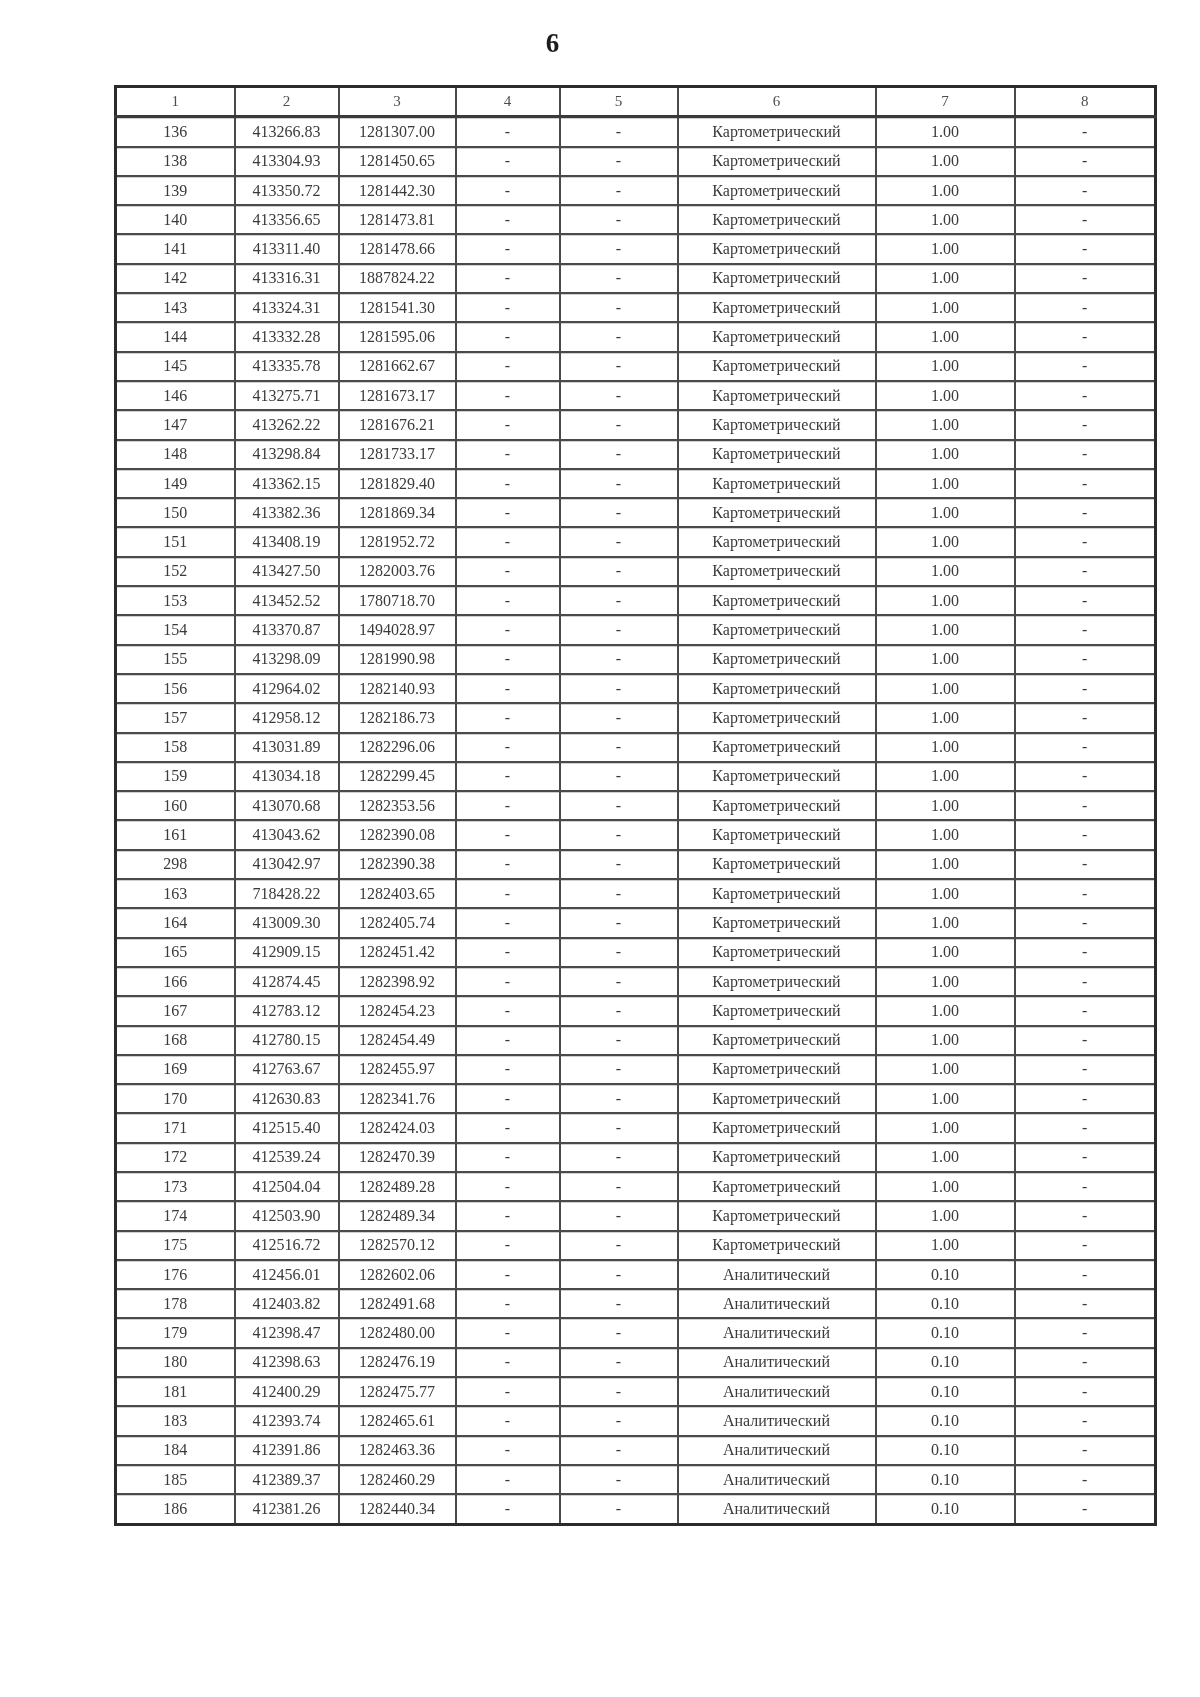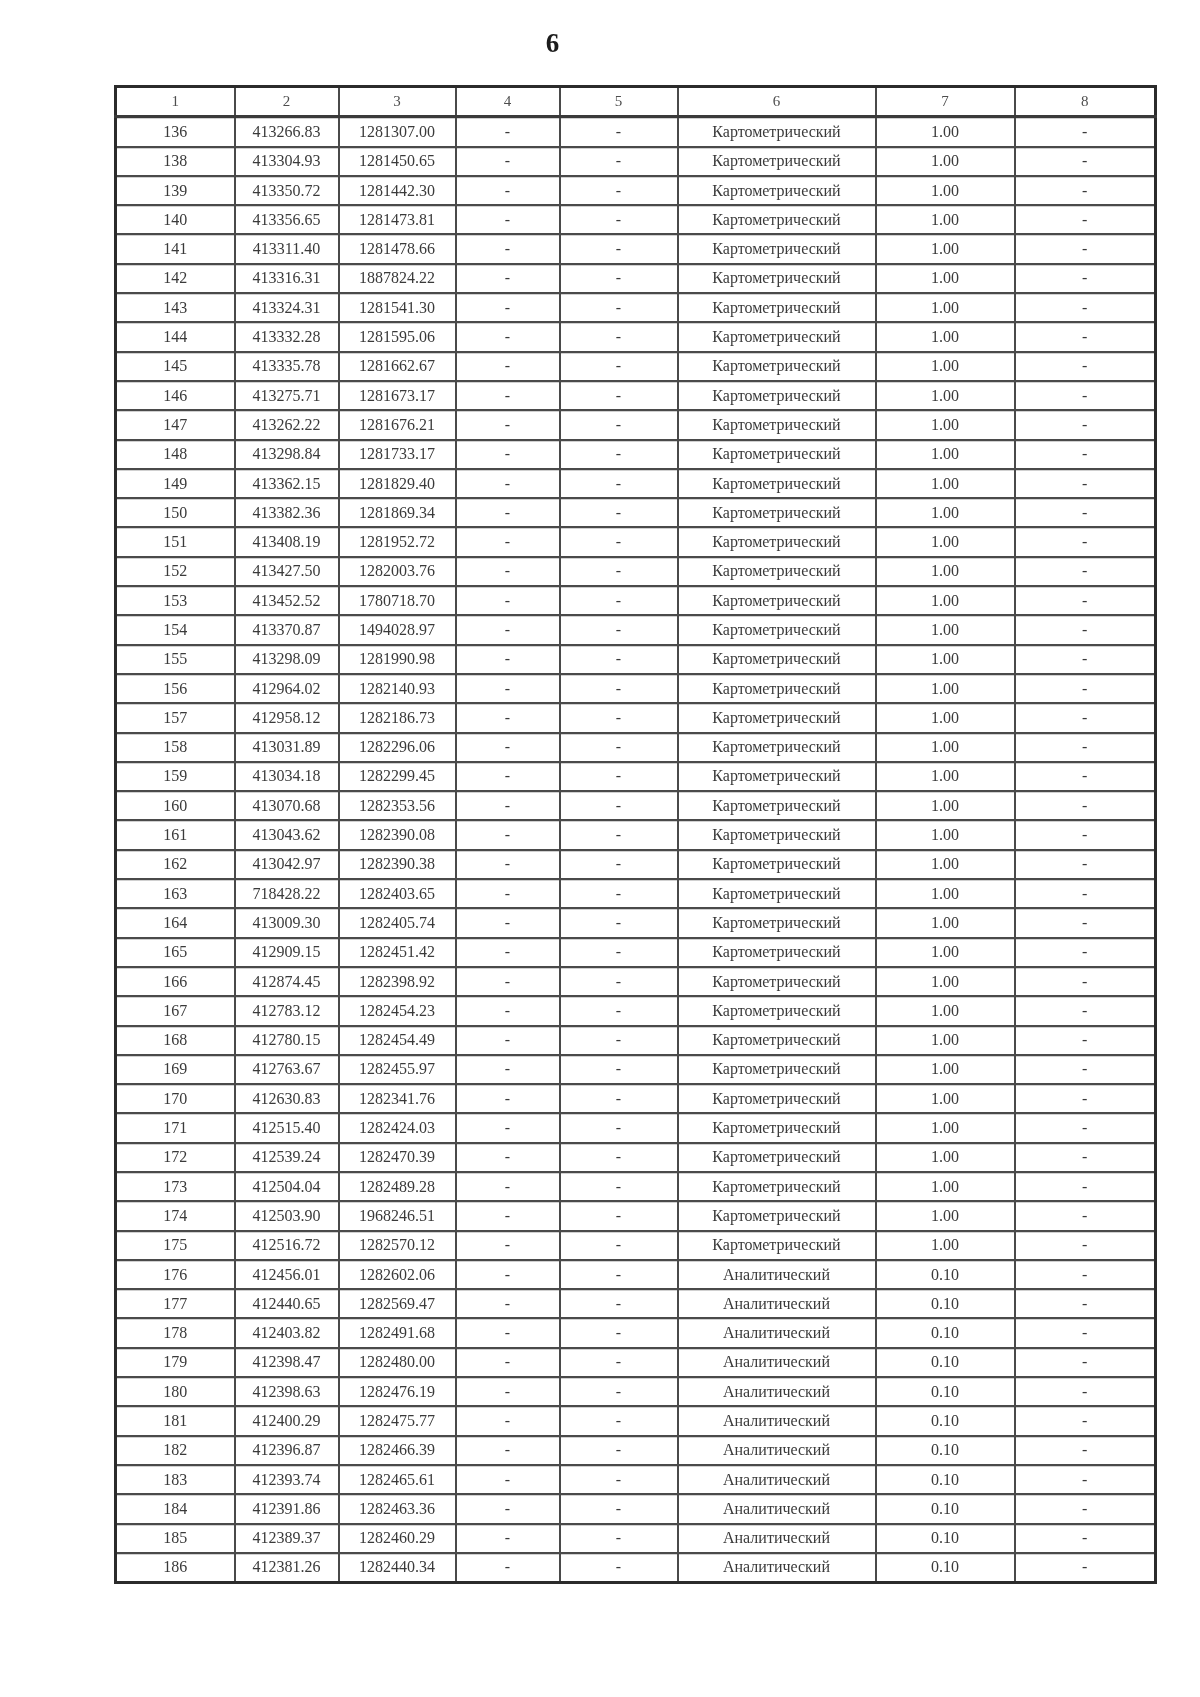--- a/index.html
+++ b/index.html
@@ -342,21 +342,21 @@
         <td>161</td>
         <td>413043.62</td>
         <td>1282390.08</td>
         <td>-</td>
         <td>-</td>
         <td>Картометрический</td>
         <td>1.00</td>
         <td>-</td>
       </tr>
       <tr>
-        <td>162</td>
+        <td>298</td>
         <td>413042.97</td>
         <td>1282390.38</td>
         <td>-</td>
         <td>-</td>
         <td>Картометрический</td>
         <td>1.00</td>
         <td>-</td>
       </tr>
       <tr>
         <td>163</td>
@@ -464,21 +464,21 @@
         <td>1282489.28</td>
         <td>-</td>
         <td>-</td>
         <td>Картометрический</td>
         <td>1.00</td>
         <td>-</td>
       </tr>
       <tr>
         <td>174</td>
         <td>412503.90</td>
-        <td>1968246.51</td>
+        <td>1282489.34</td>
         <td>-</td>
         <td>-</td>
         <td>Картометрический</td>
         <td>1.00</td>
         <td>-</td>
       </tr>
       <tr>
         <td>175</td>
         <td>412516.72</td>
         <td>1282570.12</td>
@@ -492,30 +492,20 @@
         <td>176</td>
         <td>412456.01</td>
         <td>1282602.06</td>
         <td>-</td>
         <td>-</td>
         <td>Аналитический</td>
         <td>0.10</td>
         <td>-</td>
       </tr>
       <tr>
-        <td>177</td>
-        <td>412440.65</td>
-        <td>1282569.47</td>
-        <td>-</td>
-        <td>-</td>
-        <td>Аналитический</td>
-        <td>0.10</td>
-        <td>-</td>
-      </tr>
-      <tr>
         <td>178</td>
         <td>412403.82</td>
         <td>1282491.68</td>
         <td>-</td>
         <td>-</td>
         <td>Аналитический</td>
         <td>0.10</td>
         <td>-</td>
       </tr>
       <tr>
@@ -535,30 +525,20 @@
         <td>-</td>
         <td>-</td>
         <td>Аналитический</td>
         <td>0.10</td>
         <td>-</td>
       </tr>
       <tr>
         <td>181</td>
         <td>412400.29</td>
         <td>1282475.77</td>
-        <td>-</td>
-        <td>-</td>
-        <td>Аналитический</td>
-        <td>0.10</td>
-        <td>-</td>
-      </tr>
-      <tr>
-        <td>182</td>
-        <td>412396.87</td>
-        <td>1282466.39</td>
         <td>-</td>
         <td>-</td>
         <td>Аналитический</td>
         <td>0.10</td>
         <td>-</td>
       </tr>
       <tr>
         <td>183</td>
         <td>412393.74</td>
         <td>1282465.61</td>

